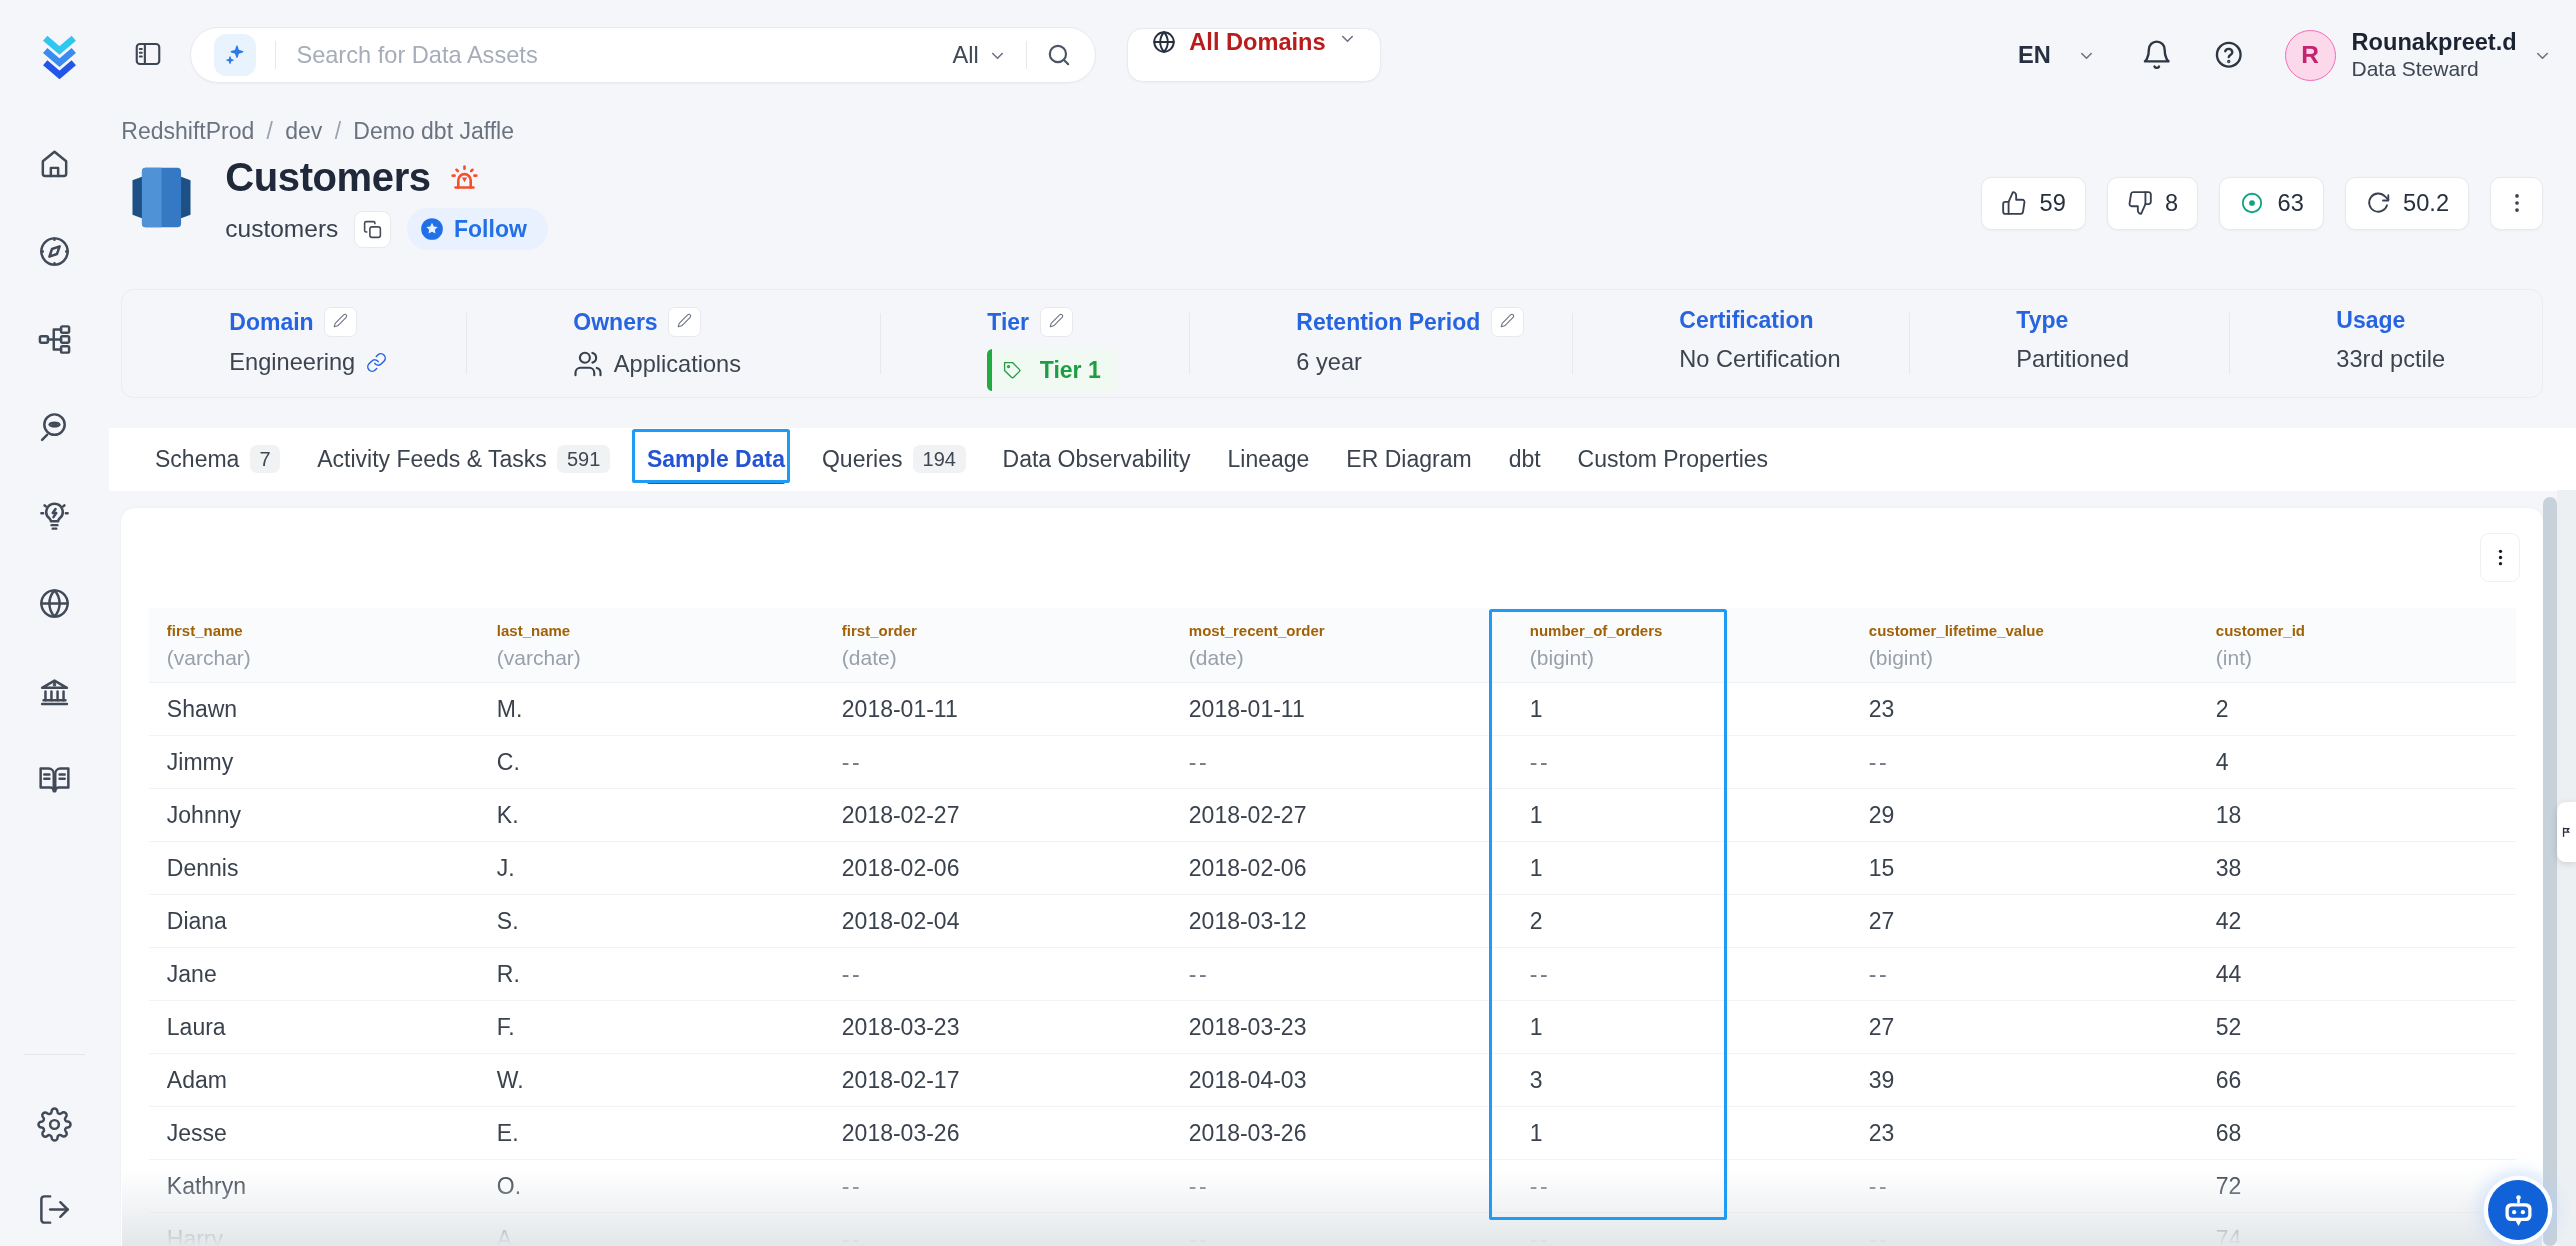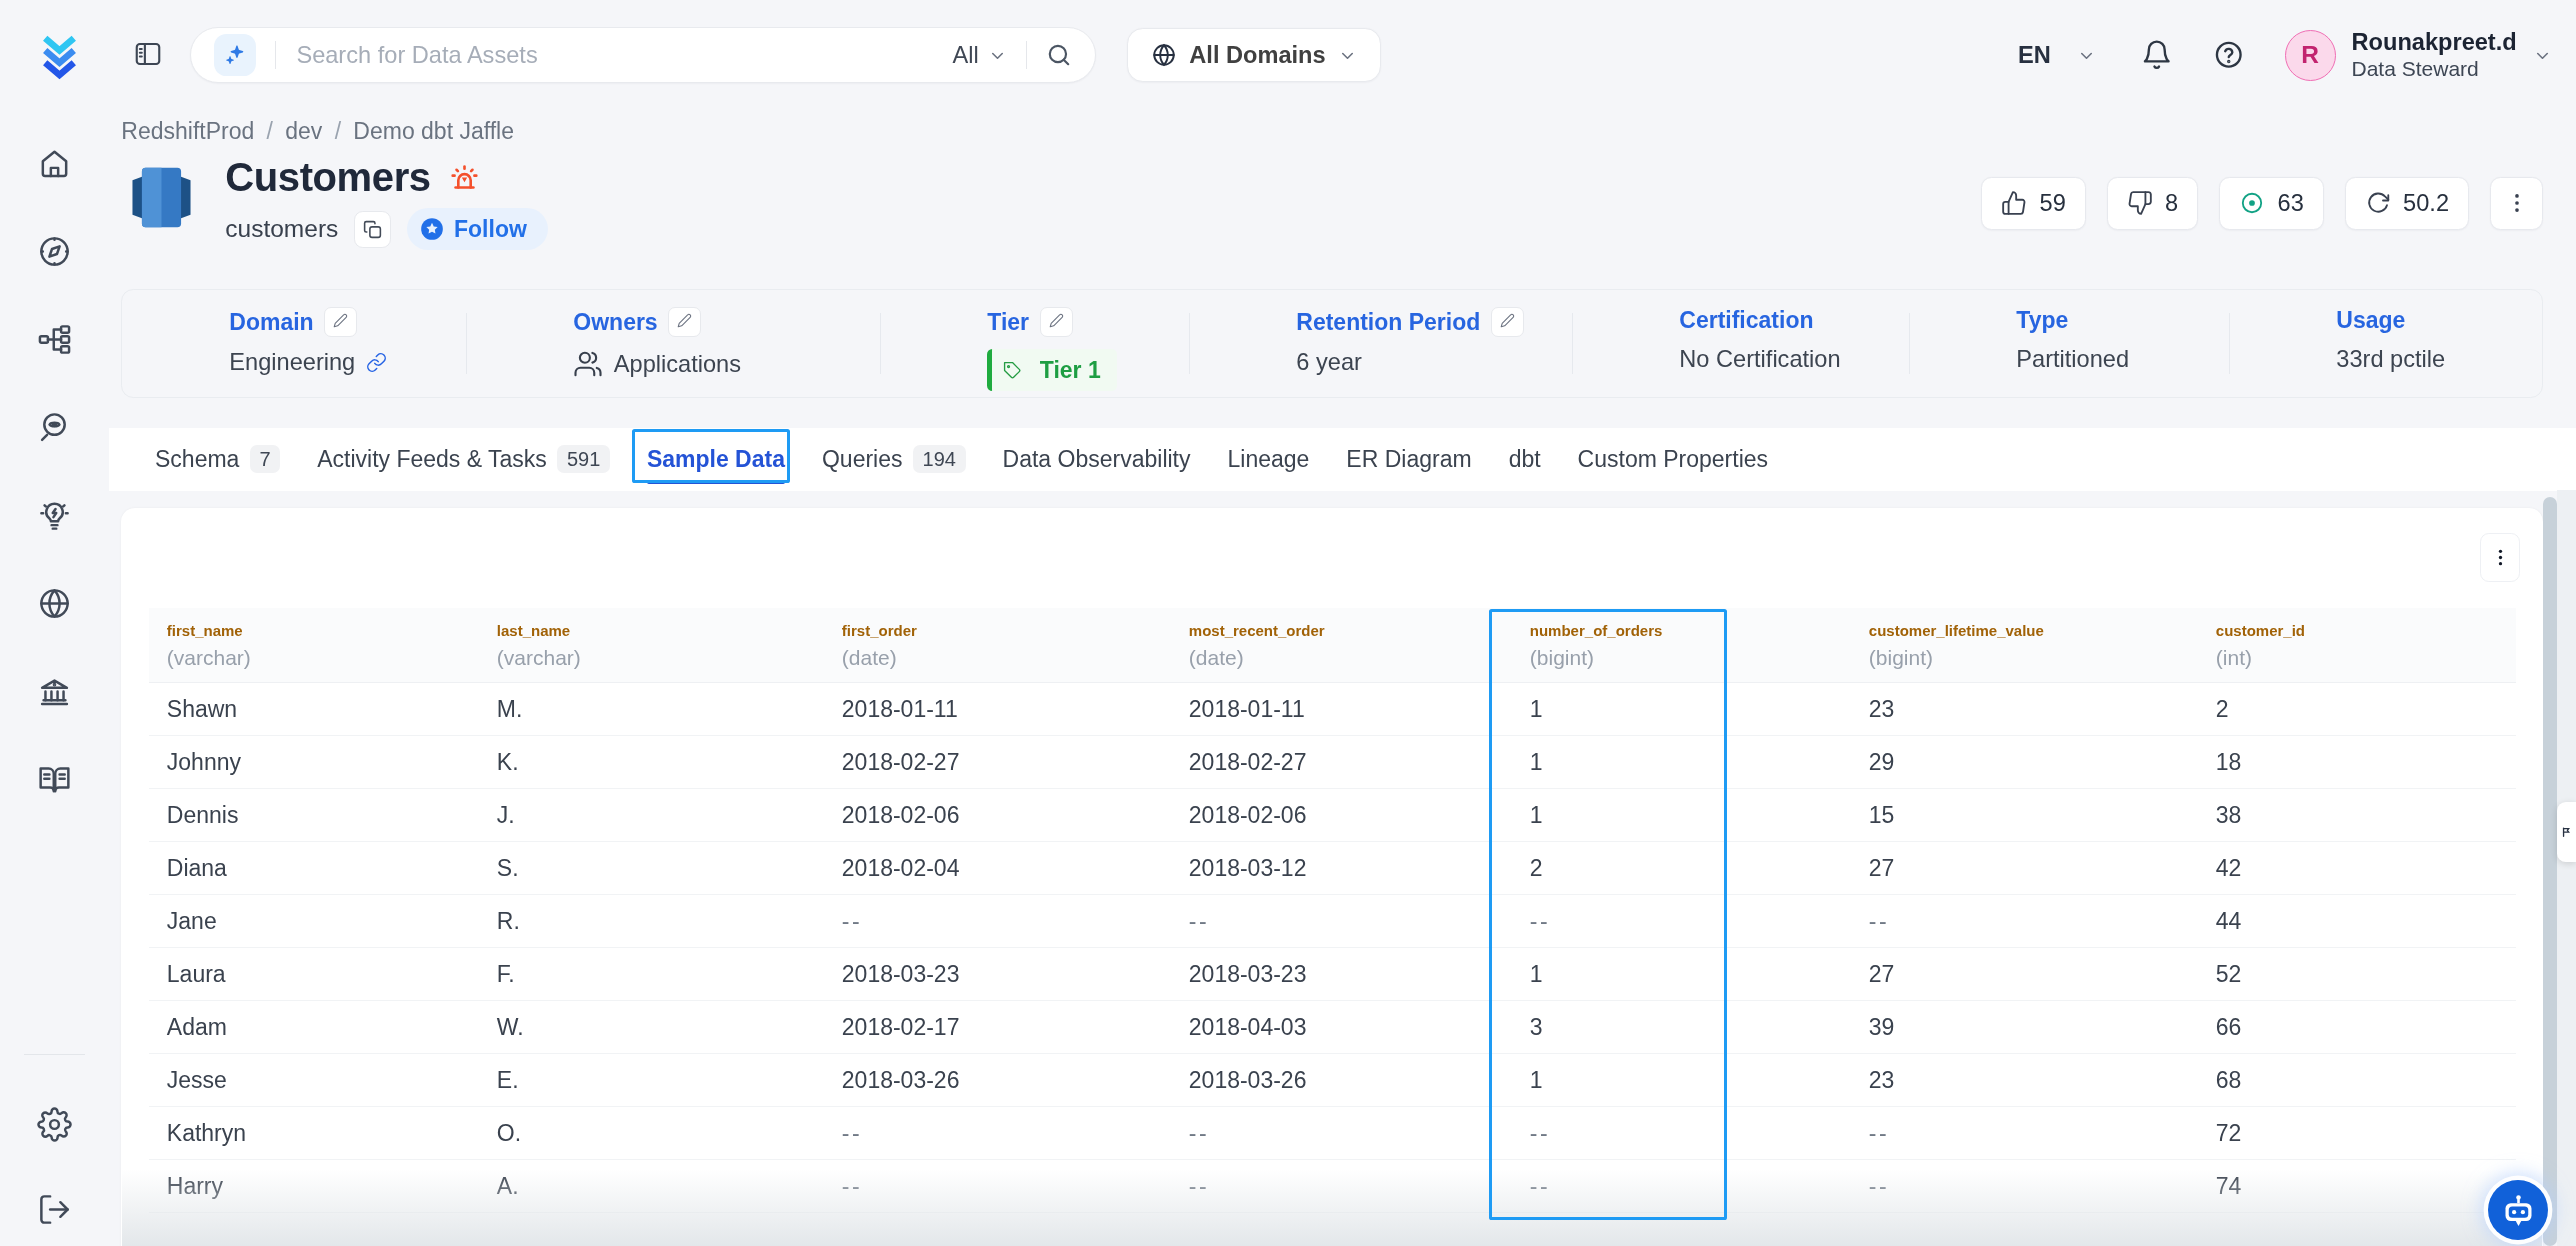--- a/index.html
+++ b/index.html
@@ -14,21 +14,21 @@
   .tb-toggle svg{width:30px;height:30px;}
   .searchbar{margin-left:24.5px;width:906px;height:56px;background:#fff;border:0.9px solid #e8eaee;border-radius:28px;display:flex;align-items:center;padding:0 23px;box-shadow:0 0.9px 1.8px rgba(16,24,40,.04);}
   .ai-chip{width:42px;height:42px;border-radius:12.3px;background:#e9f3fd;color:#2f7ae5;display:flex;align-items:center;justify-content:center;flex:0 0 auto;cursor:pointer;}
   .ai-chip svg{width:26px;height:26px;}
   .vdiv{width:0.9px;height:28px;background:#e5e7eb;margin:0 19px;flex:0 0 auto;}
   .searchbar input{flex:1;border:none;outline:none;background:transparent;font-size:23.6px;color:#1f2937;min-width:0;}
   .searchbar input::placeholder{color:#a6adb8;}
   .scope{display:flex;align-items:center;gap:8.8px;font-size:23.6px;color:#3f4754;cursor:pointer;flex:0 0 auto;}
   .chev{width:19px;height:19px;color:#6b7280;flex:0 0 auto;}
   .search-glyph{width:26px;height:26px;color:#4b5563;cursor:pointer;flex:0 0 auto;}
-  .domains{margin-left:31.5px;height:54px;background:#fff;border:0.9px solid #e8eaee;border-radius:15.8px;display:flex;align-items:center;gap:12.3px;padding:0 23px;font-size:23.6px;font-weight:600;color:#404040;cursor:pointer;box-shadow:0 0.9px 1.8px rgba(16,24,40,.04);}
+  .domains{margin-left:31.5px;height:54px;background:#fff;border:0.9px solid #e8eaee;border-radius:15.8px;display:flex;gap:12.3px;padding:0 23px;font-size:23.6px;font-weight:600;color:#b91c1c;cursor:pointer;box-shadow:0 0.9px 1.8px rgba(16,24,40,.04);}
   .domains svg.globe{width:26px;height:26px;color:#273040;}
   .tb-right{margin-left:auto;display:flex;align-items:center;gap:39px;}
   .lang{display:flex;align-items:center;gap:26px;font-size:23.6px;font-weight:600;color:#273040;background:none;border:none;cursor:pointer;}
   .tb-icon{background:none;border:none;padding:0;color:#2d3643;cursor:pointer;width:33px;height:33px;}
   .tb-icon svg{width:31.5px;height:31.5px;}
   .usermenu{display:flex;align-items:center;gap:15.8px;cursor:pointer;}
   .avatar{width:51px;height:51px;border-radius:50%;background:#fbd9eb;border:1.8px solid #f06eb4;color:#c2246f;font-size:24.5px;font-weight:600;display:flex;align-items:center;justify-content:center;}
   .uname{font-size:23.6px;font-weight:700;color:#1c2433;line-height:1.15;}
   .urole{font-size:21px;color:#3d4654;line-height:1.2;}
 
@@ -542,20 +542,29 @@
             <tr>
               <td>Shawn</td>
               <td>M.</td>
               <td>2018-01-11</td>
               <td>2018-01-11</td>
               <td>1</td>
               <td>23</td>
               <td>2</td>
             </tr>
             <tr>
+              <td>Jimmy</td>
+              <td>C.</td>
+              <td class="null-val">--</td>
+              <td class="null-val">--</td>
+              <td class="null-val">--</td>
+              <td class="null-val">--</td>
+              <td>4</td>
+            </tr>
+            <tr>
               <td>Johnny</td>
               <td>K.</td>
               <td>2018-02-27</td>
               <td>2018-02-27</td>
               <td>1</td>
               <td>29</td>
               <td>18</td>
             </tr>
             <tr>
               <td>Dennis</td>

